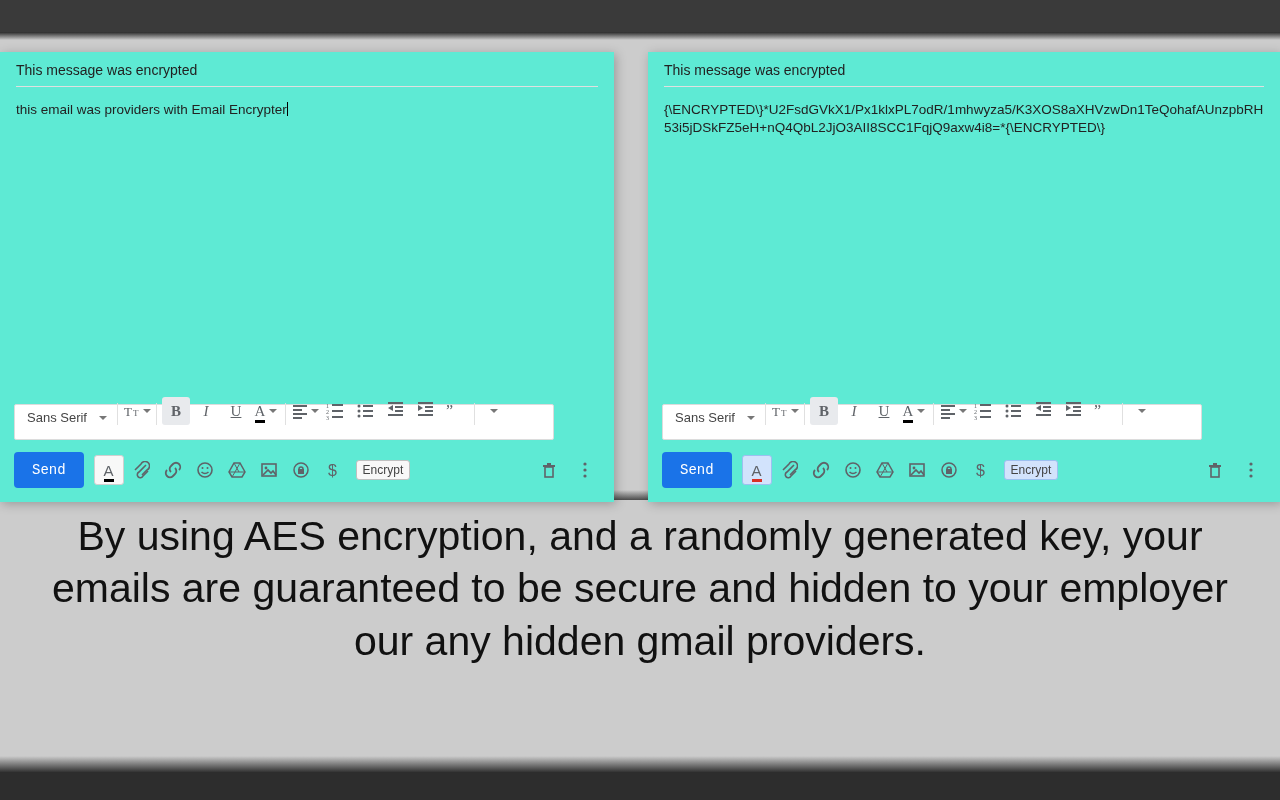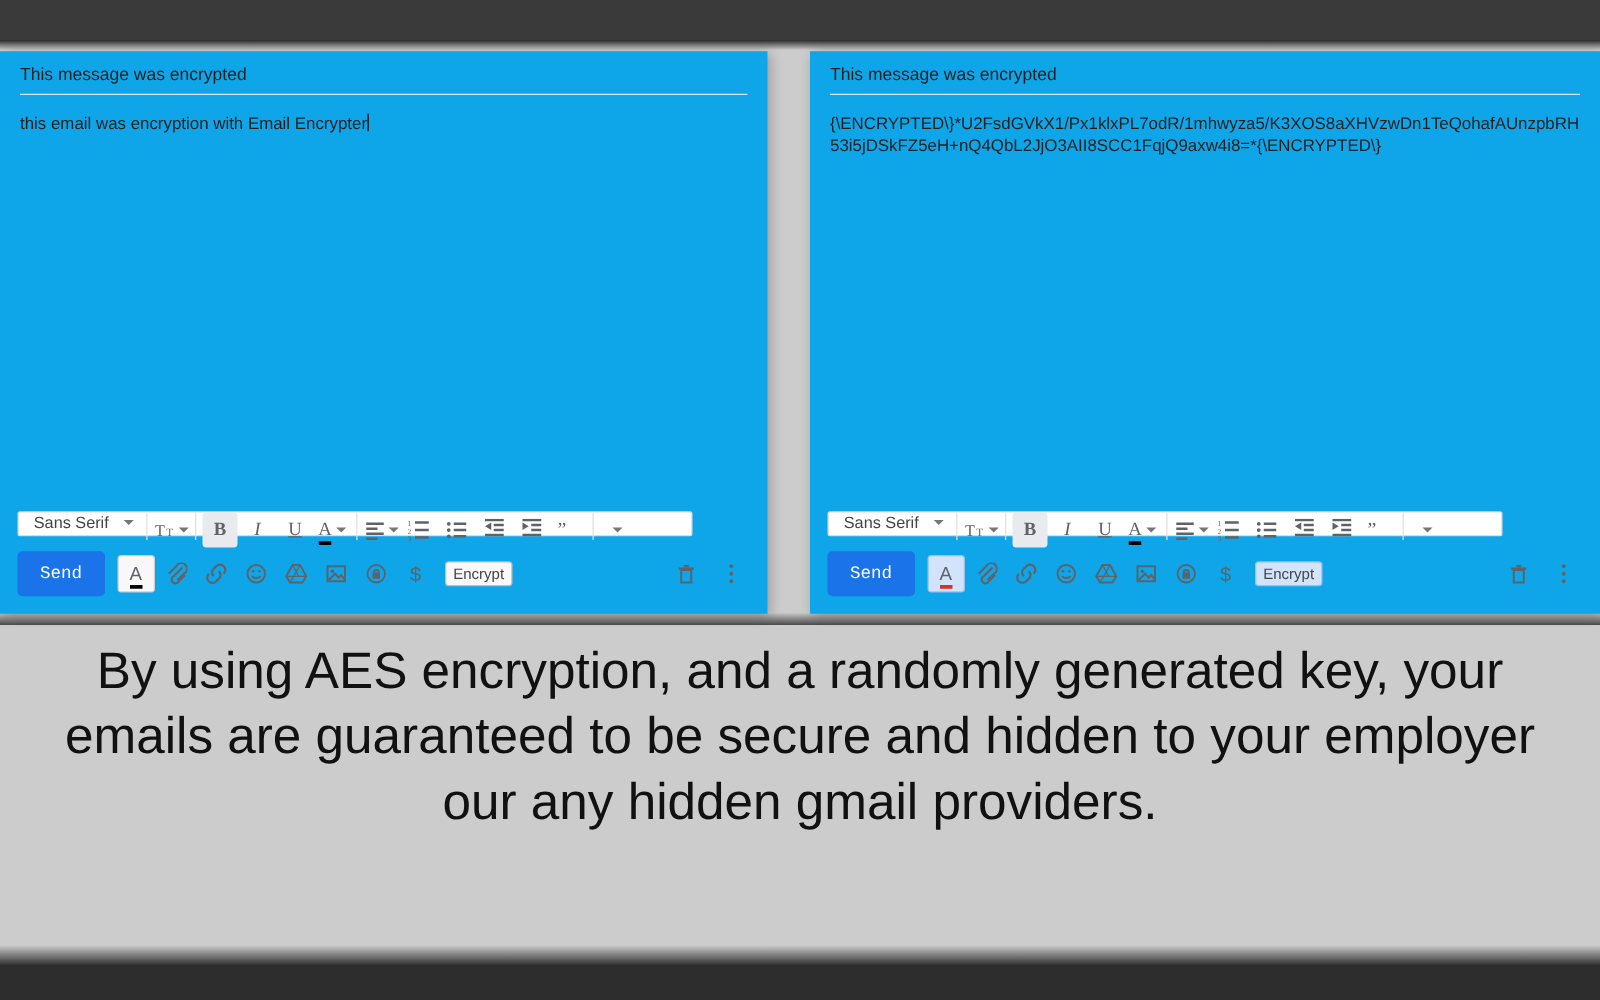--- a/index.html
+++ b/index.html
@@ -5,24 +5,24 @@
   * { box-sizing: border-box; margin: 0; padding: 0; }
   html, body { width: 1280px; height: 800px; overflow: hidden; font-family: Arial, sans-serif; }
   body { background: #cccccc; }
 
   .topbar { height: 32px; background: #3a3a3a; width: 100%; }
   .top-shadow { height: 8px; background: linear-gradient(#2a2a2a, rgba(0,0,0,0)); }
 
   .stage { position: relative; height: 450px; }
   .pane {
     position: absolute;
-    top: 1px;
+    top: 12px;
     width: 632px;
     height: 100%;
-    background: #0ea5e9;
+    background: #5eead4;
     box-shadow: 2px 2px 10px rgba(0,0,0,0.25);
     padding: 0;
   }
   .pane.left  { left: 0;  width: 614px; }
   .pane.right { right: 0; width: 632px; }
 
   .subject {
     font-size: 14px;
     color: #222;
     padding: 10px 0 8px 0;
@@ -38,24 +38,24 @@
   }
   .body-text .bold { font-weight: normal; }
   .cursor { display:inline-block; width:1px; height:14px; background:#000; vertical-align:-2px; }
 
   .fmt-toolbar {
     position: absolute;
     left: 14px;
     border: 1px solid #dcdcdc;
     background: #fff;
     border-radius: 2px;
-    height: 20px;
+    height: 36px;
     display: flex;
-    align-items: flex-start;
-    padding: 0 4px;
+    align-items: flex-end;
+    padding: 14px 4px;
     gap: 0;
   }
   .pane.left  .fmt-toolbar { bottom: 62px; width: 540px; }
   .pane.right .fmt-toolbar { bottom: 62px; width: 540px; }
 
   .fmt-btn {
     min-width: 28px; height: 28px;
     display:flex; align-items:center; justify-content:center;
     color:#5f6368; font-family: Georgia, serif;
     border-radius:3px; margin: 0 1px;
@@ -206,21 +206,21 @@
 </svg>
 
 <div class="topbar"></div>
 <div class="top-shadow"></div>
 
 <div class="stage">
 
   <div class="pane left">
     <div class="subject">This message was encrypted</div>
     <div class="body-text">
-      <span>this email was encryption with </span><span class="bold">Email Encrypter</span><span class="cursor"></span>
+      <span>this email was providers with </span><span class="bold">Email Encrypter</span><span class="cursor"></span>
     </div>
 
     <div class="fmt-toolbar">
       <div class="font-sel">
           <span>Sans Serif</span>
           <span class="caret"></span>
         </div>
       <span class="sep"></span>
       <div class="fmt-btn">
           <svg viewBox="0 0 18 18">

